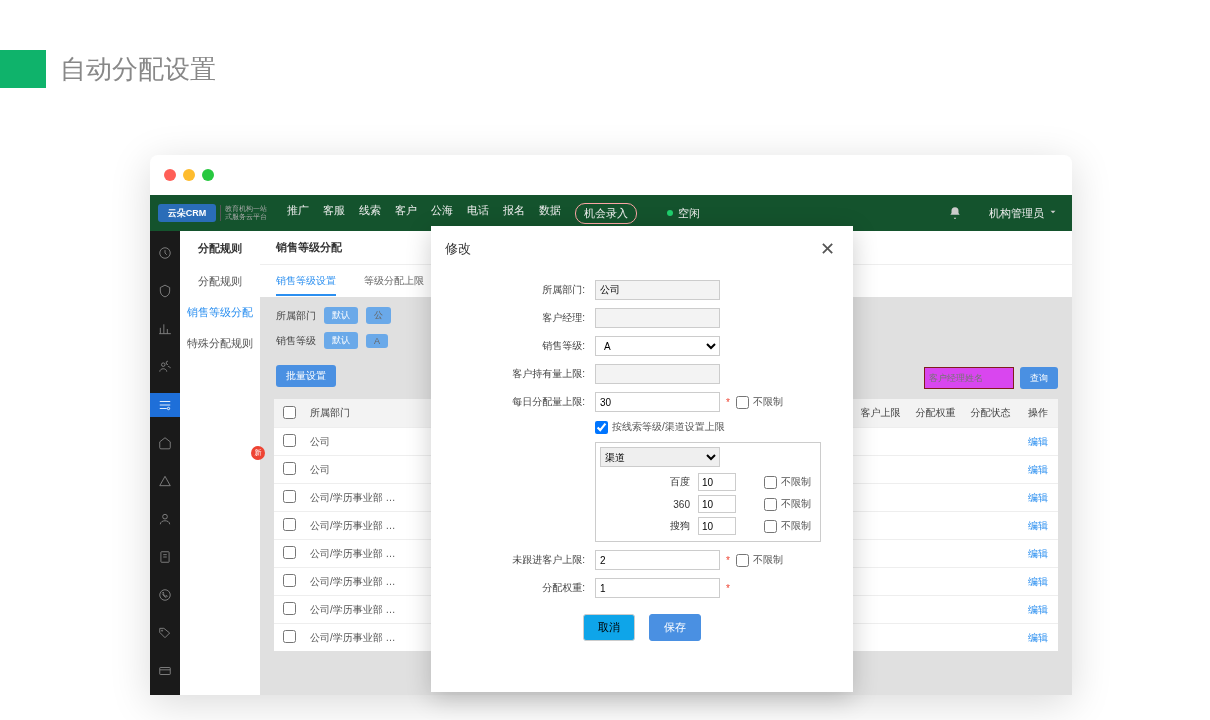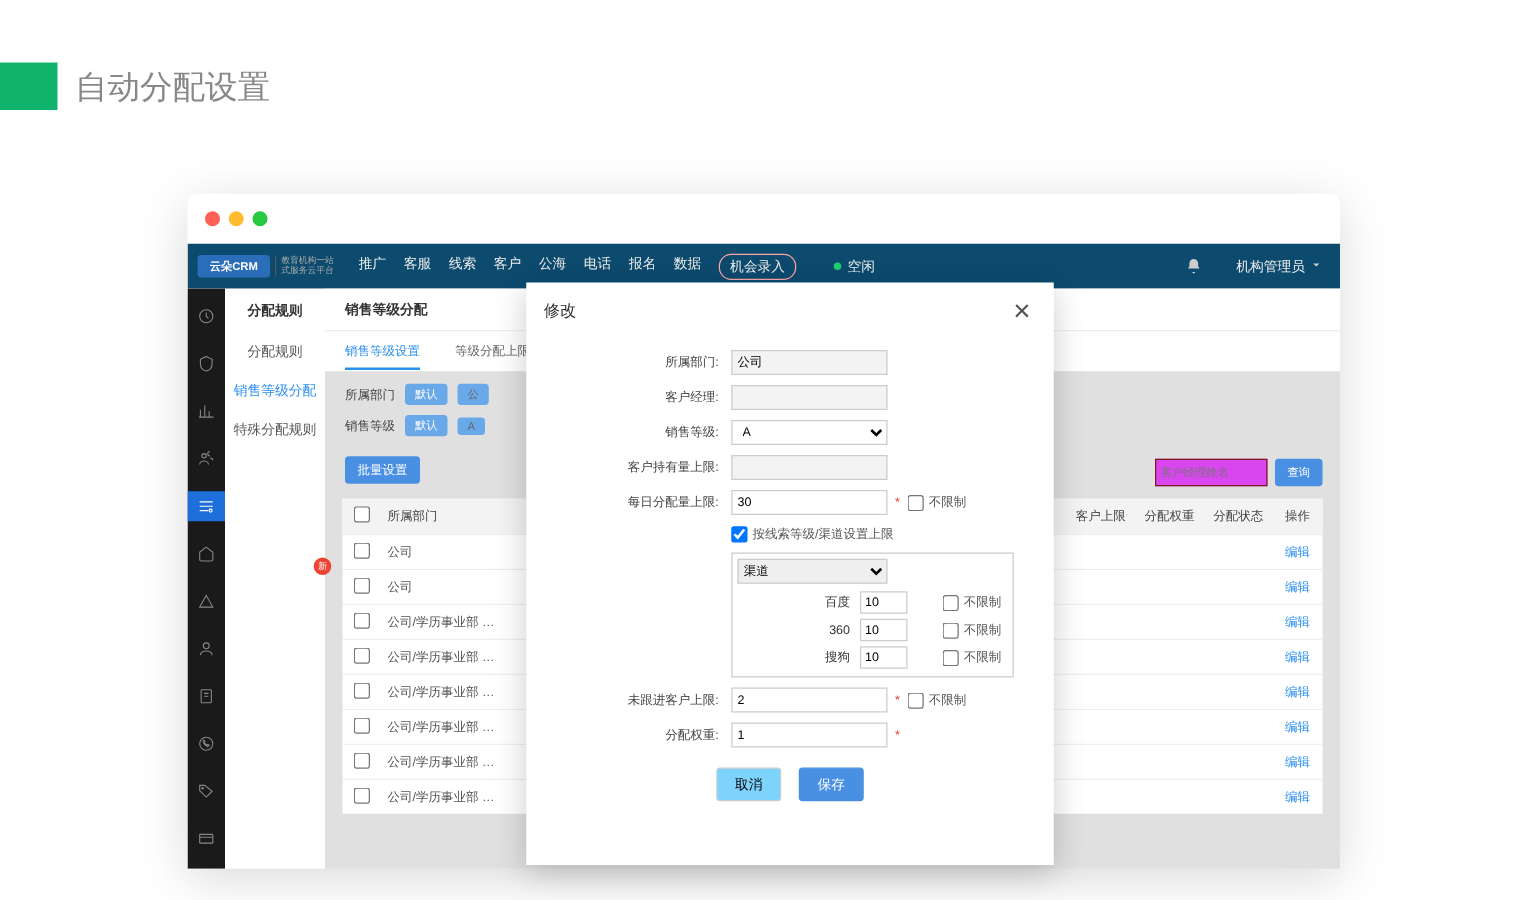--- a/index.html
+++ b/index.html
@@ -13,21 +13,21 @@
 
 
 .browser { position: absolute; left: 150px; top: 155px; width: 922px; height: 540px; background: #fff; border-radius: 8px 8px 0 0; box-shadow: 0 8px 40px rgba(0,0,0,0.15); overflow: hidden; }
 .chrome-dots { height: 40px; display: flex; align-items: center; padding-left: 14px; gap: 7px; }
 .dot { width: 12px; height: 12px; border-radius: 50%; }
 .dot.red { background: #ff5f57; }
 .dot.yellow { background: #febc2e; }
 .dot.green { background: #28c840; }
 
 
-.topnav { background: #0c4a6e; color: #eee; height: 36px; display: flex; align-items: center; font-size: 11px; }
+.topnav { background: #14532d; color: #eee; height: 36px; display: flex; align-items: center; font-size: 11px; }
 .logo { display: flex; align-items: center; padding: 0 8px; gap: 4px; }
 .logo-icon { width: 58px; height: 18px; background: #2a6db8; border-radius: 3px; color: #fff; font-size: 9px; font-weight: 700; display: flex; align-items: center; justify-content: center; }
 .logo-sub { font-size: 7px; color: #aaa; line-height: 8px; border-left: 1px solid #555; padding-left: 4px; }
 .nav-items { display: flex; gap: 14px; margin-left: 12px; }
 .nav-item { cursor: pointer; }
 .nav-pill { border: 1px solid #fca5a5; border-radius: 10px; padding: 2px 8px; cursor: pointer; }
 .nav-status { margin-left: 30px; display: flex; align-items: center; gap: 5px; }
 .status-dot { width: 6px; height: 6px; border-radius: 50%; background: #1fcf6d; }
 .nav-right { margin-left: auto; display: flex; align-items: center; gap: 27px; padding-right: 14px; }
 .bell, .user-dd { cursor: pointer; display: flex; align-items: center; gap: 4px; }
@@ -80,40 +80,40 @@
 .th.c1, .td.c1 { width: 55px; }
 .th.c2, .td.c2 { width: 55px; }
 .th.c3, .td.c3 { width: 55px; }
 .th.c4, .td.c4 { width: 40px; }
 .trow { display: flex; height: 28px; align-items: center; border-top: 1px solid #eee; font-size: 10px; color: #555; }
 .td.op { color: #2b8ff0; cursor: pointer; }
 .cb input { cursor: pointer; }
 .block { display: inline-block; background: #bbb; height: 8px; border-radius: 1px; vertical-align: middle; }
 
 
-.modal { position: absolute; left: 421px; top: 226px; width: 422px; height: 466px; background: #fff; box-shadow: 0 6px 24px rgba(0,0,0,0.2); z-index: 100; font-size: 11px; color: #333; }
+.modal { position: absolute; left: 431px; top: 226px; width: 422px; height: 466px; background: #fff; box-shadow: 0 6px 24px rgba(0,0,0,0.2); z-index: 100; font-size: 11px; color: #333; }
 .modal-head { display: flex; align-items: center; justify-content: space-between; padding: 10px 14px; font-size: 13px; font-weight: 500; }
 .modal-close { cursor: pointer; font-size: 18px; color: #555; line-height: 1; padding: 4px; }
 .modal-body { padding: 4px 0 0 0; }
 .form-row { display: flex; align-items: center; padding: 4px 14px; font-size: 10px; }
 .form-label { width: 150px; text-align: right; padding-right: 10px; color: #444; }
 .form-ctrl input[type="text"], .form-ctrl select { width: 125px; height: 20px; border: 1px solid #ccc; font-size: 10px; padding: 0 4px; background: #f3f3f3; }
 .form-ctrl input.wide { background: #fff; }
 .form-ctrl select { background: #fff; }
 .req { color: #e43; margin: 0 6px; }
 .chk-label { font-size: 10px; color: #555; display: flex; align-items: center; gap: 4px; }
 .chk-label input { cursor: pointer; }
 .channel-box { margin: 4px 0 4px 164px; width: 226px; border: 1px solid #ccc; padding: 4px; }
 .channel-box select { width: 120px; height: 20px; border: 1px solid #ccc; font-size: 10px; margin-bottom: 4px; }
 .ch-row { display: flex; align-items: center; gap: 8px; padding: 2px 0 2px 30px; font-size: 10px; }
 .ch-row .name { width: 60px; text-align: right; }
 .ch-row input[type="text"] { width: 38px; height: 18px; border: 1px solid #ccc; font-size: 10px; padding: 0 3px; }
 .ch-row .chk-label { margin-left: 20px; }
 .modal-foot { display: flex; gap: 14px; justify-content: center; padding: 12px 0; }
-.btn { padding: 5px 14px; border-radius: 3px; font-size: 11px; cursor: pointer; border: 1px solid #ccc; background: #7dd3fc; }
+.btn { padding: 5px 14px; border-radius: 3px; font-size: 11px; cursor: pointer; border: 1px solid #ccc; background: #0ea5e9; }
 .btn.primary { background: #4a90e2; border-color: #4a90e2; color: #fff; }
 </style>
 </head>
 <body>
 
 <div class="page-header">
   <div class="green-bar"></div>
   <div class="page-subtitle">自动分配设置</div>
 </div>
 

